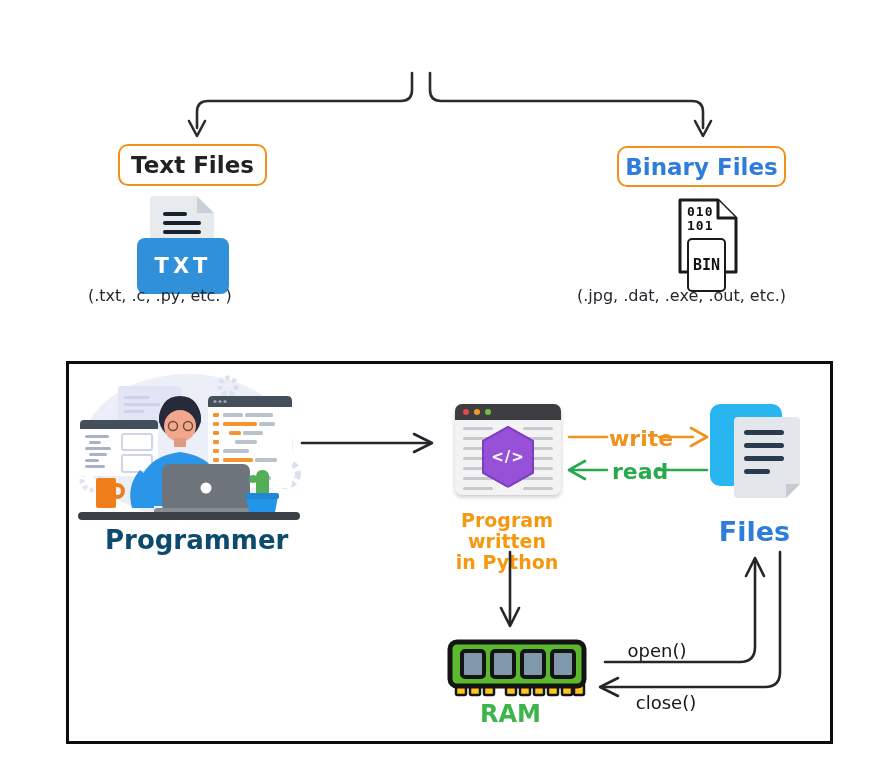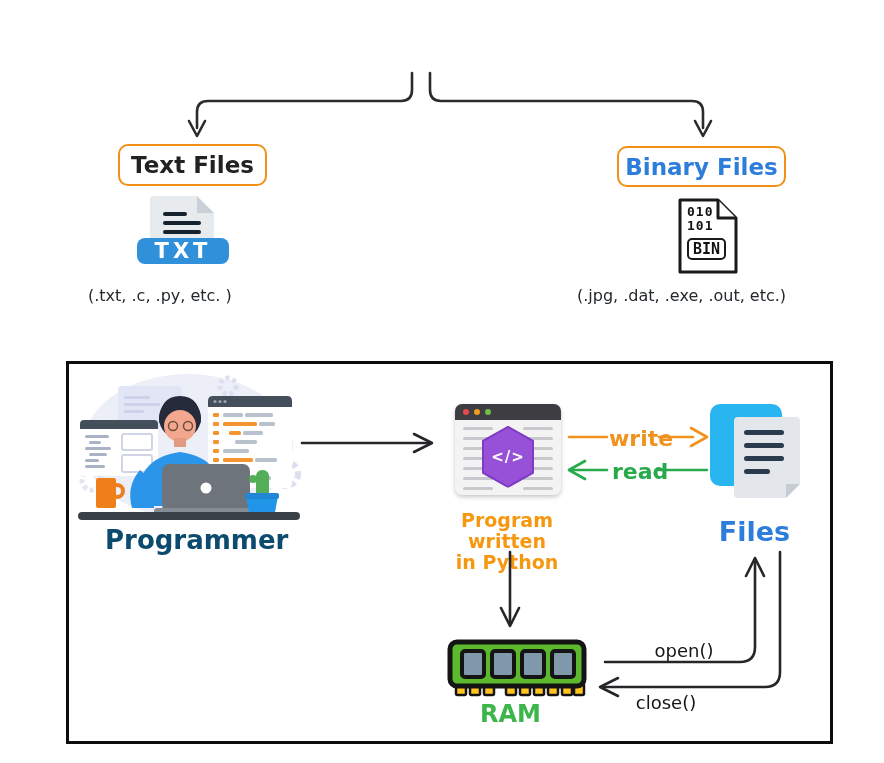--- a/index.html
+++ b/index.html
@@ -16,29 +16,29 @@
   .text-files-box { left:118px; top:144px; width:149px; height:42px; color:#222; font-size:23px; }
   .binary-files-box { left:617px; top:146px; width:169px; height:41px; color:#2e7ddb; font-size:23px; }
   .examples { position:absolute; text-align:left; color:#24292e; font-size:16px; font-weight:500; }
 
   
   .txt-icon { position:absolute; left:137px; top:196px; width:92px; height:82px; }
   .txt-doc { position:absolute; left:13px; top:0; width:64px; height:58px; background:#e8ebee; border-radius:4px; }
   .txt-fold { position:absolute; right:0; top:0; width:0; height:0;
     border-bottom:17px solid #c9d0d8; border-right:17px solid #ffffff; }
   .txt-line { position:absolute; left:13px; height:4px; background:#16222e; border-radius:2px; }
-  .txt-band { position:absolute; left:0; top:42px; width:92px; height:26px; background:#3090da; border-radius:8px;
+  .txt-band { position:absolute; left:0; top:42px; width:92px; height:56px; background:#3090da; border-radius:8px;
     display:flex; align-items:center; justify-content:center; color:#fff; font-size:21px; font-weight:700; letter-spacing:4px; }
 
   
   .bin-icon { position:absolute; left:672px; top:196px; width:80px; height:80px;text-align:right; }
   .bin-bits { position:absolute; left:15px; top:9px; font-family:"DejaVu Sans Mono", monospace;
     font-size:13px; font-weight:700; color:#111; line-height:14px; letter-spacing:1px; }
   .bin-badge { position:absolute; left:15px; top:42px; border:2.5px solid #1a1a1a; border-radius:5px;
-    background:#fff; padding:0 4px; font-family:"DejaVu Sans Mono", monospace; font-size:15px; font-weight:700; color:#111; }
+    background:#fff; padding:16px 4px; font-family:"DejaVu Sans Mono", monospace; font-size:15px; font-weight:700; color:#111; }
 
   
   .panel { position:absolute; left:66px; top:361px; width:767px; height:383px; border:3px solid #0d0d0d; background:#fff; }
   .hand-label { position:absolute; text-align:center; color:#0c4a6e; font-weight:600; }
 
   .program-window { position:absolute; left:386px; top:40px; width:106px; height:91px; background:#f3f3f4;
     border-radius:7px; box-shadow:0 2px 4px rgba(0,0,0,.22); }
   .pw-titlebar { height:16px; background:#3e3e42; border-radius:7px 7px 0 0; display:flex; align-items:center; gap:5px; padding-left:8px; }
   .pw-dot { width:6px; height:6px; border-radius:50%; }
   .pw-body { position:relative; height:75px; }
@@ -288,17 +288,17 @@
       </g>
     </svg>
     <div class="hand-label" style="left:399px; top:336px; width:85px; font-size:24px; font-weight:700; color:#3cb54a;">RAM</div>
 
     <svg class="abs" style="left:515px; top:182px;" width="215" height="160" viewBox="0 0 215 160" fill="none">
       <path d="M 21 116 H 156 Q 171 116 171 101 V 16" stroke="#26262a" stroke-width="2.6" stroke-linecap="round"></path>
       <path d="M 162 30 L 171 12 L 180 30" stroke="#26262a" stroke-width="2.6" stroke-linecap="round" stroke-linejoin="round"></path>
       <path d="M 196 6 V 126 Q 196 141 181 141 H 20" stroke="#26262a" stroke-width="2.6" stroke-linecap="round"></path>
       <path d="M 34 132 L 16 141 L 34 150" stroke="#26262a" stroke-width="2.6" stroke-linecap="round" stroke-linejoin="round"></path>
     </svg>
-    <div class="fn-label" style="left:580px; top:276px; width:70px;">open()</div>
+    <div class="fn-label" style="left:553px; top:276px; width:70px;">open()</div>
     <div class="fn-label" style="left:559px; top:328px; width:76px;">close()</div>
 
   </div>
 </div>
 
 </body></html>

